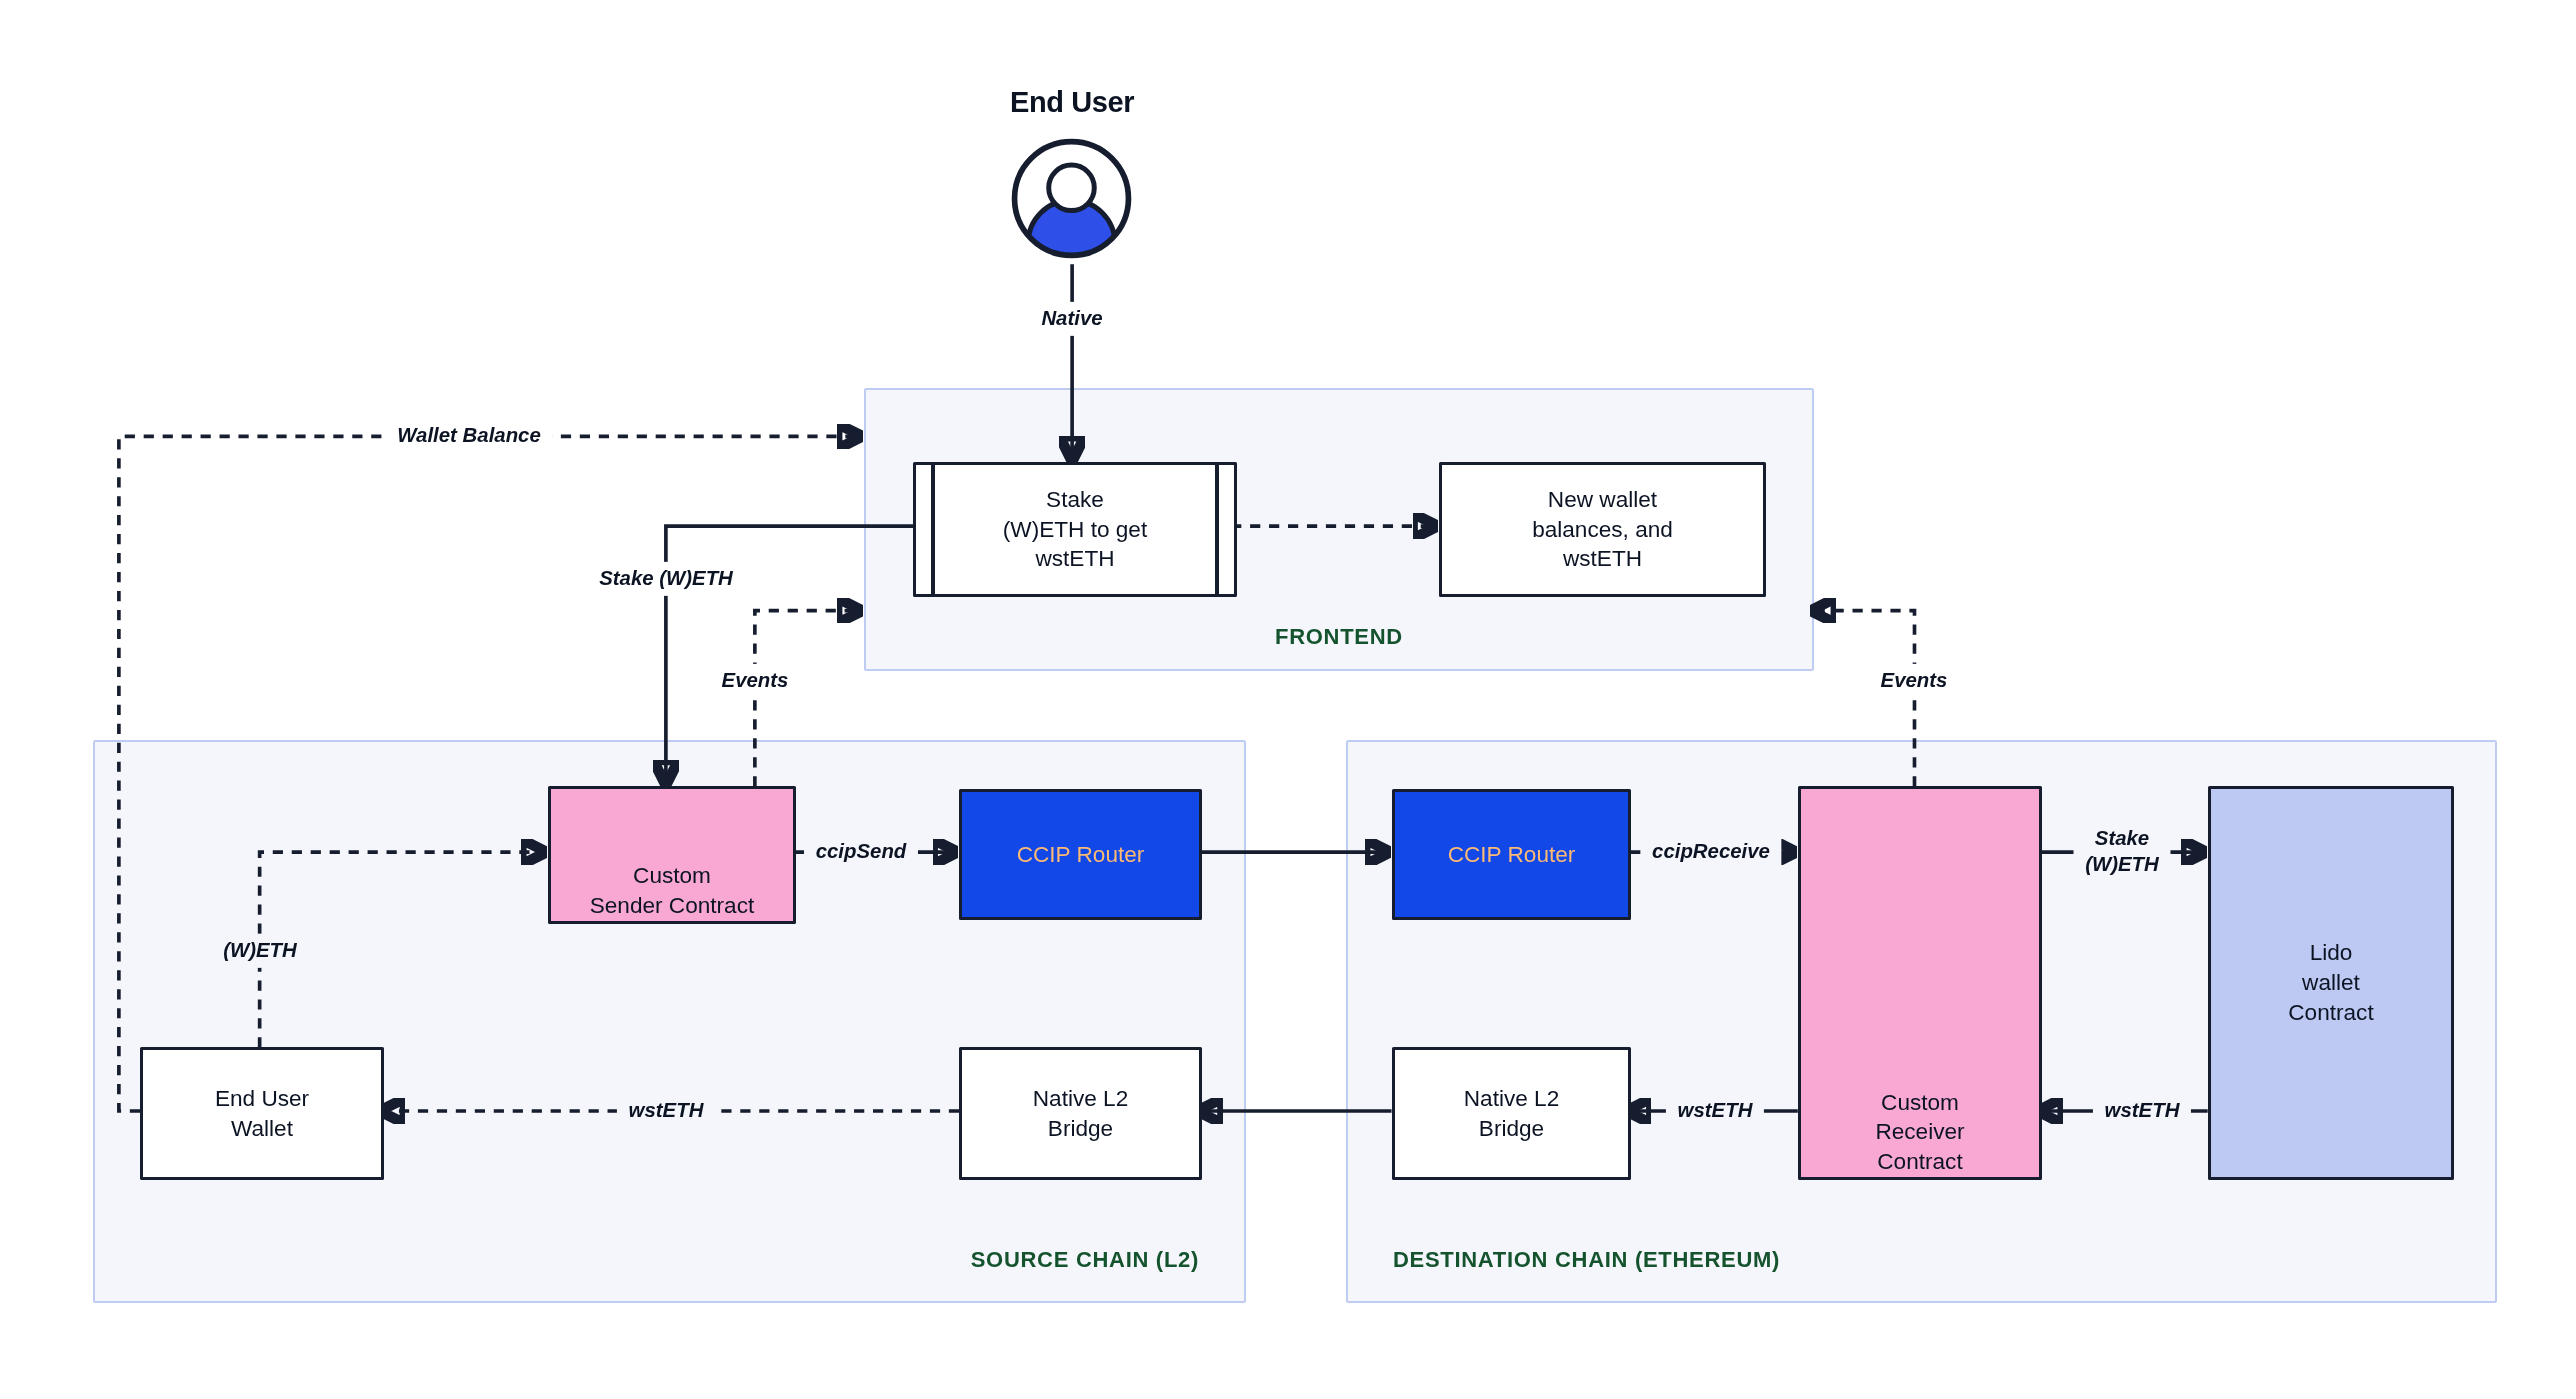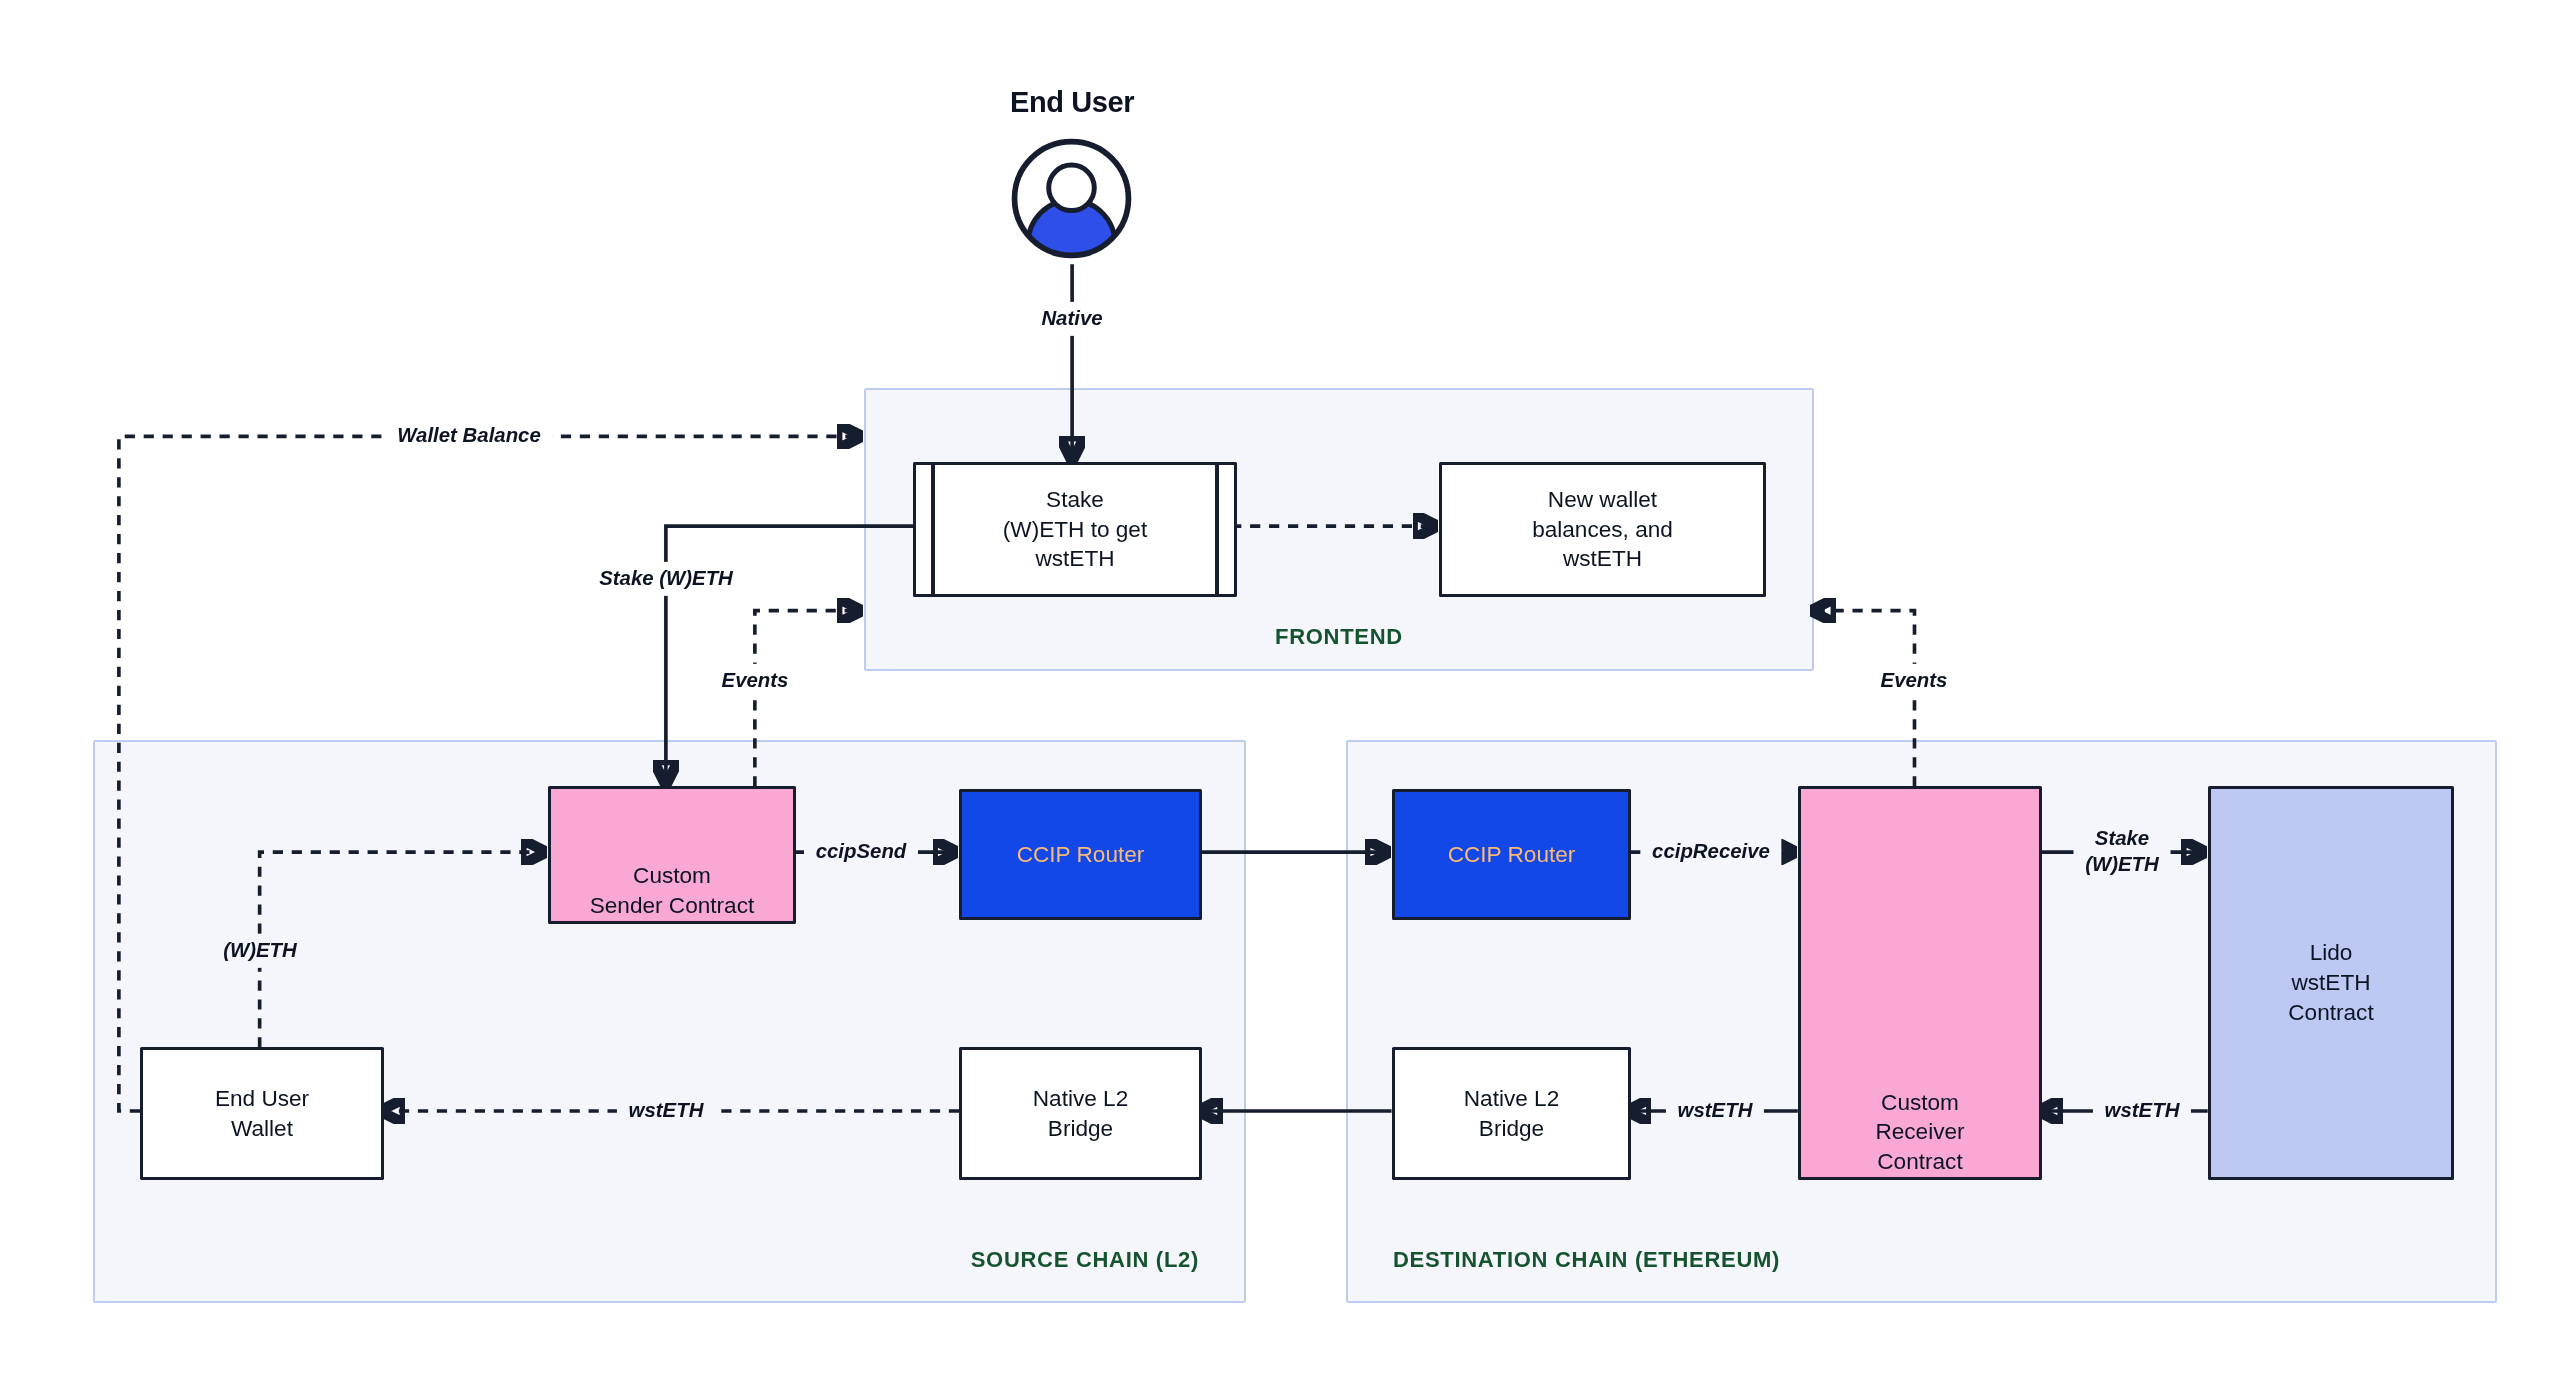--- a/index.html
+++ b/index.html
@@ -135,21 +135,21 @@
   </div>
 
   <div class="node node--yellow" style="left:1798px;top:786px;width:238px;height:388px;">
     <div class="node-label">Custom
 Receiver
 Contract</div>
   </div>
 
   <div class="node node--periwinkle" style="left:2208px;top:786px;width:240px;height:388px;">
     <div class="node-label">Lido
-wstETH
+wallet
 Contract</div>
   </div>
 
   <div class="node" style="left:1392px;top:1047px;width:233px;height:127px;">
     <div class="node-label">Native L2
 Bridge</div>
   </div>
 
   <div class="edge-label" style="left:1072px;top:319px;">Native</div>
   <div class="edge-label" style="left:469px;top:436px;">Wallet Balance</div>

